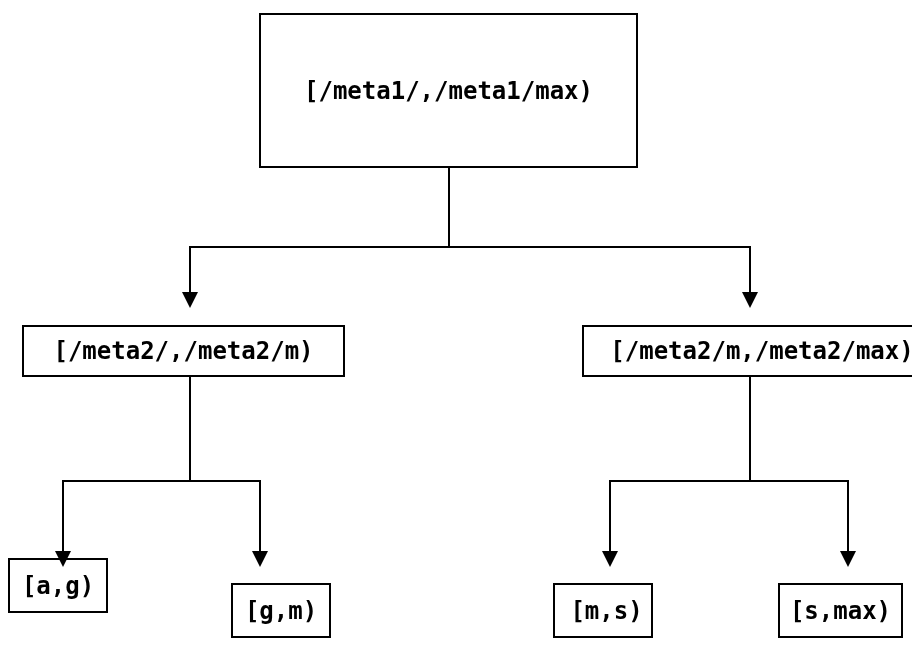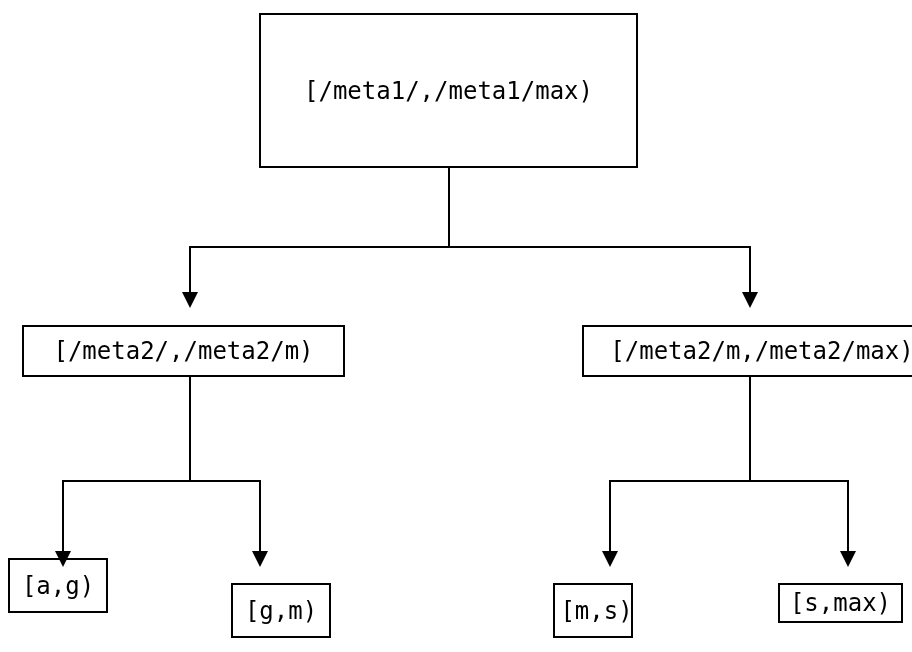--- a/index.html
+++ b/index.html
@@ -19,21 +19,21 @@
     position: absolute;
     box-sizing: border-box;
     border: 2px solid #000000;
     background: #ffffff;
     display: flex;
     align-items: center;
     justify-content: center;
   }
   .node-label {
     font-size: 24px;
-    font-weight: normal;
+    font-weight: bold;
     color: #000000;
     white-space: nowrap;
     letter-spacing: 0;
   }
   .edge {
     position: absolute;
     background: #000000;
   }
   .arrowhead {
     position: absolute;
@@ -45,22 +45,22 @@
   }
 
   
   .n-root   { left: 259px; top: 13px;  width: 379px; height: 155px; }
   
   .n-l2a    { left: 22px;  top: 325px; width: 323px; height: 52px; }
   .n-l2b    { left: 582px; top: 325px; width: 360px; height: 52px; }
   
   .n-l3a    { left: 8px;   top: 558px; width: 100px; height: 55px; }
   .n-l3b    { left: 203px; top: 583px; width: 100px; height: 55px; margin-left: 28px; }
-  .n-l3c    { left: 553px; top: 583px; width: 80px; height: 55px; padding-left: 7px; }
-  .n-l3d    { left: 778px; top: 583px; width: 125px; height: 40px; }
+  .n-l3c    { left: 553px; top: 583px; width: 100px; height: 55px; padding-left: 7px; }
+  .n-l3d    { left: 778px; top: 583px; width: 125px; height: 55px; }
 
   
   .e-root-stem  { left: 448px; top: 168px; width: 2px;   height: 79px; }
   .e-root-bar   { left: 189px; top: 246px; width: 562px; height: 2px; }
   .e-root-dl    { left: 189px; top: 246px; width: 2px;   height: 46px; }
   .e-root-dr    { left: 749px; top: 246px; width: 2px;   height: 46px; }
   .a-root-l     { left: 182px; top: 292px; }
   .a-root-r     { left: 742px; top: 292px; }
 
   

